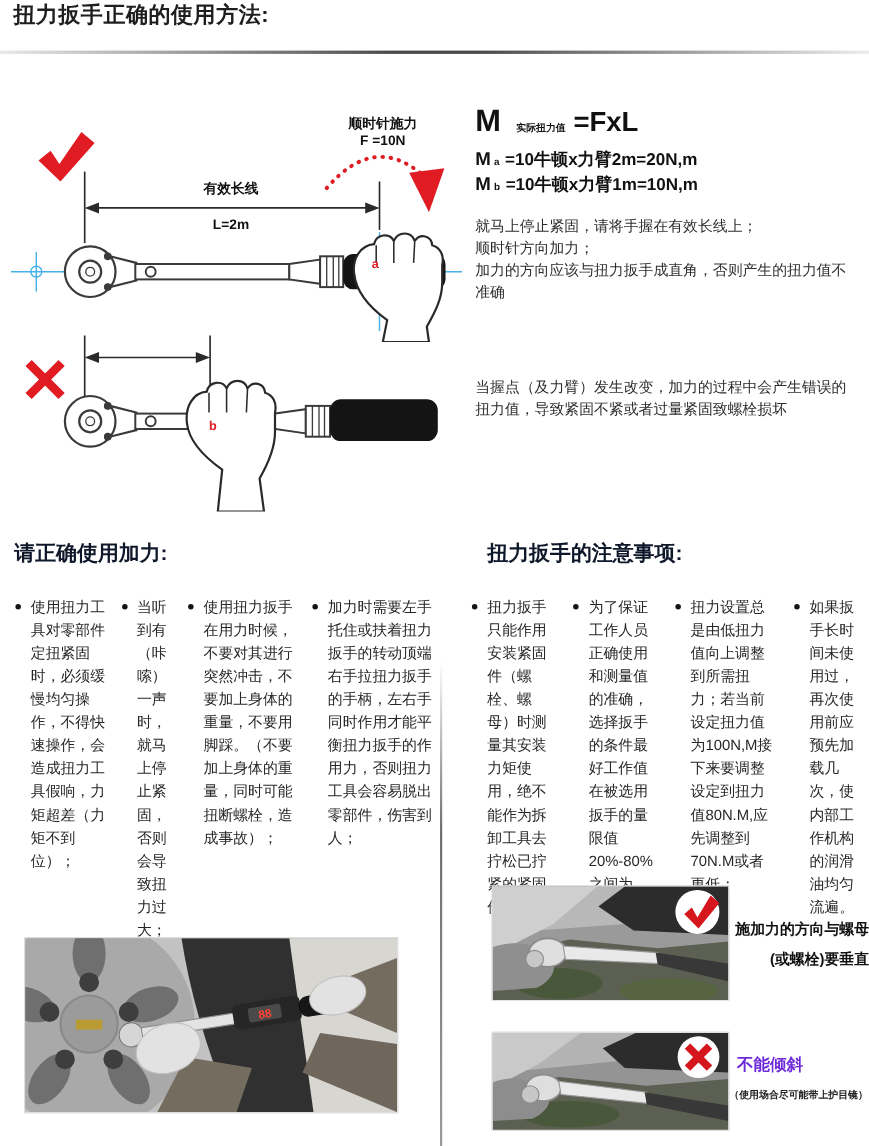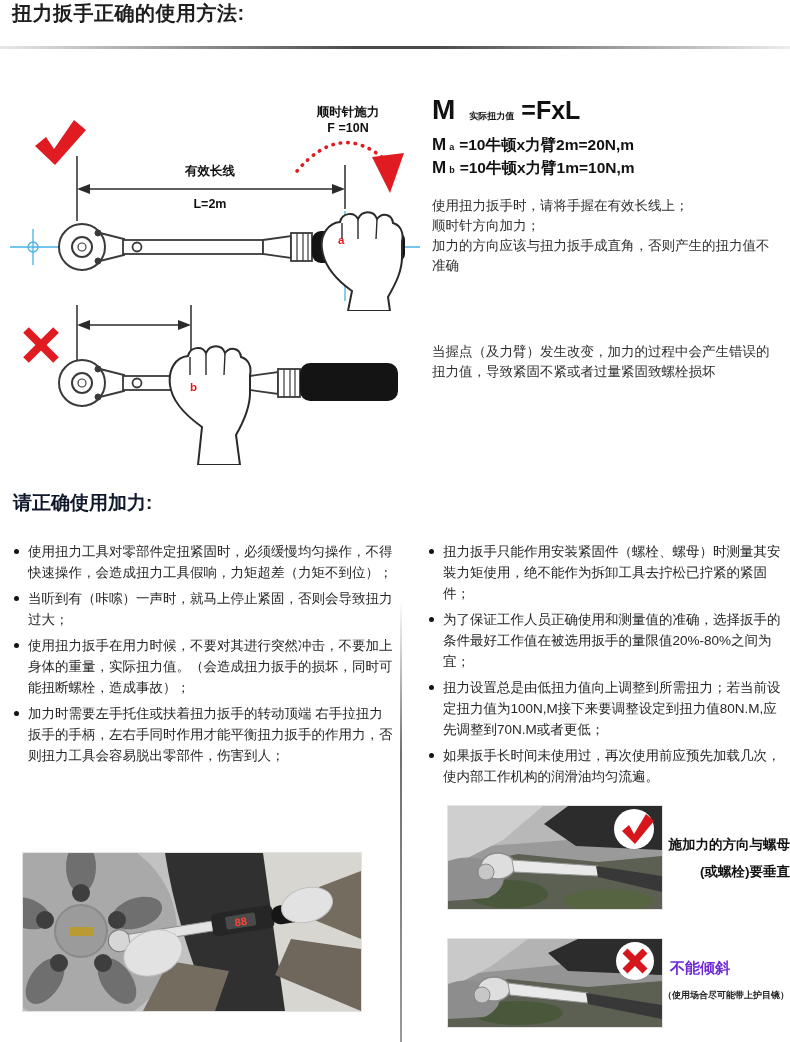--- a/index.html
+++ b/index.html
@@ -27,21 +27,21 @@
   .f-cases{margin-top:9px;}
 
   .para{font-size:13.5px;line-height:20px;color:#2e2e2e;}
   .usage-note{left:432px;top:196px;width:344px;}
   .grip-note{left:432px;top:342px;width:344px;}
 
   .sec-title{font-size:19px;font-weight:700;color:#0f172a;}
   .force-title{left:13px;top:490px;}
   .caution-title{left:443px;top:490px;}
 
-  .bullets{display:flex;flex-direction:column;gap:5px;}
+  .bullets{display:flex;gap:14px;}
   .force-bullets{left:14px;top:541px;width:380px;}
   .caution-bullets{left:429px;top:541px;width:356px;}
   .bullet{display:flex;}
   .bullet .dot{flex:none;width:5px;height:5px;border-radius:50%;background:#141414;margin:8px 9px 0 0;}
   .bullet .btext{font-size:13.5px;line-height:21px;color:#262626;}
 
   .photo{border:1px solid #e3e3e3;background:#bdbdbd;}
   .photo svg{display:block;}
   .left-photo{left:22px;top:852px;width:338px;height:158px;}
   .rphoto1{left:447px;top:805px;width:214px;height:103px;}
@@ -164,41 +164,41 @@
       </div>
       <div class="f-row f-case">
         <span class="f-sym">M</span>
         <span class="f-sub">b</span>
         <span class="f-exp">=10牛顿x力臂1m=10N,m</span>
       </div>
     </div>
   </div>
 
   <div class="abs para usage-note">
-    <div>使用扭力扳手时，请将手握在有效长线上；</div>
+    <div>就马上停止紧固，请将手握在有效长线上；</div>
     <div>顺时针方向加力；</div>
     <div>加力的方向应该与扭力扳手成直角，否则产生的扭力值不准确</div>
   </div>
   <div class="abs para grip-note">当握点（及力臂）发生改变，加力的过程中会产生错误的扭力值，导致紧固不紧或者过量紧固致螺栓损坏</div>
 
   <div class="abs col-rule"></div>
 
   <div class="abs sec-title force-title">请正确使用加力:</div>
   <div class="abs bullets force-bullets">
     <div class="bullet">
       <span class="dot"></span>
       <span class="btext">使用扭力工具对零部件定扭紧固时，必须缓慢均匀操作，不得快速操作，会造成扭力工具假响，力矩超差（力矩不到位）；</span>
     </div>
     <div class="bullet">
       <span class="dot"></span>
       <span class="btext">当听到有（咔嗦）一声时，就马上停止紧固，否则会导致扭力过大；</span>
     </div>
     <div class="bullet">
       <span class="dot"></span>
-      <span class="btext">使用扭力扳手在用力时候，不要对其进行突然冲击，不要加上身体的重量，实际扭力值。（会造成扭力扳手的损坏，同时可能扭断螺栓，造成事故）；</span>
+      <span class="btext">使用扭力扳手在用力时候，不要对其进行突然冲击，不要加上身体的重量，不要用脚踩。（不要加上身体的重量，同时可能扭断螺栓，造成事故）；</span>
     </div>
     <div class="bullet">
       <span class="dot"></span>
       <span class="btext">加力时需要左手托住或扶着扭力扳手的转动顶端 右手拉扭力扳手的手柄，左右手同时作用才能平衡扭力扳手的作用力，否则扭力工具会容易脱出零部件，伤害到人；</span>
     </div>
   </div>
 
   <div class="abs photo left-photo">
     <svg viewBox="0 0 338 158" width="338" height="158">
       <rect width="338" height="158" fill="#c2c2c2"></rect>
@@ -231,20 +231,21 @@
         <rect x="250" y="74" width="58" height="19" rx="9" fill="#161616"></rect>
       </g>
       <polygon points="120,158 146,108 206,118 192,158" fill="#756c60"></polygon>
       <ellipse cx="130" cy="100" rx="30" ry="22" fill="#e2e2e2" stroke="#c0c0c0" transform="rotate(-20 130 100)"></ellipse>
       <polygon points="338,96 268,86 252,122 338,158" fill="#6f675c"></polygon>
       <polygon points="338,18 296,34 284,64 338,86" fill="#756c60"></polygon>
       <ellipse cx="284" cy="52" rx="26" ry="17" fill="#e2e2e2" stroke="#c0c0c0" transform="rotate(-15 284 52)"></ellipse>
     </svg>
   </div>
 
+  <div class="abs sec-title caution-title">扭力扳手的注意事项:</div>
   <div class="abs bullets caution-bullets">
     <div class="bullet">
       <span class="dot"></span>
       <span class="btext">扭力扳手只能作用安装紧固件（螺栓、螺母）时测量其安装力矩使用，绝不能作为拆卸工具去拧松已拧紧的紧固件；</span>
     </div>
     <div class="bullet">
       <span class="dot"></span>
       <span class="btext">为了保证工作人员正确使用和测量值的准确，选择扳手的条件最好工作值在被选用扳手的量限值20%-80%之间为宜；</span>
     </div>
     <div class="bullet">

